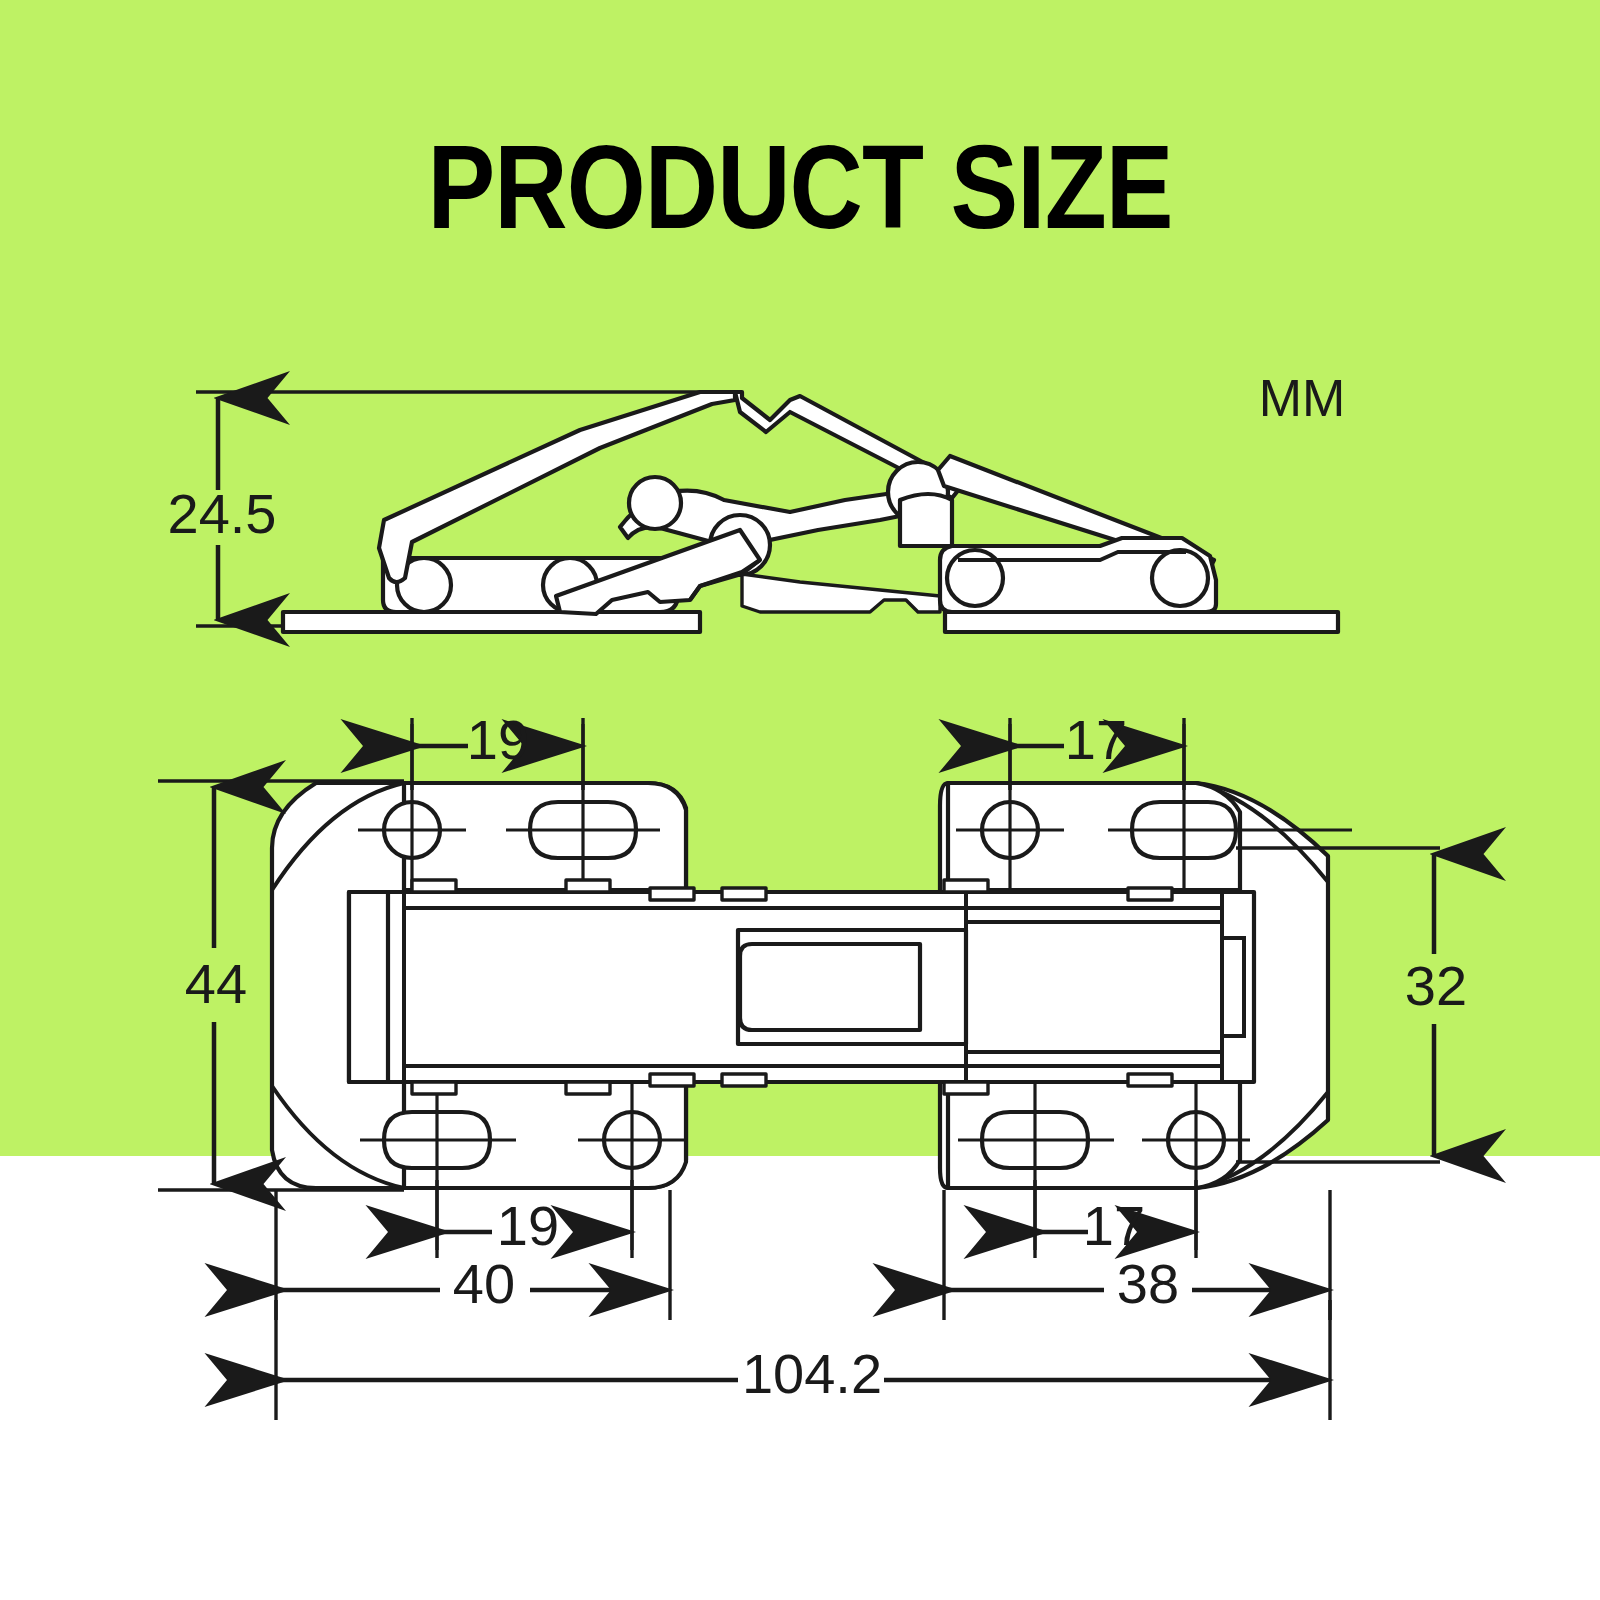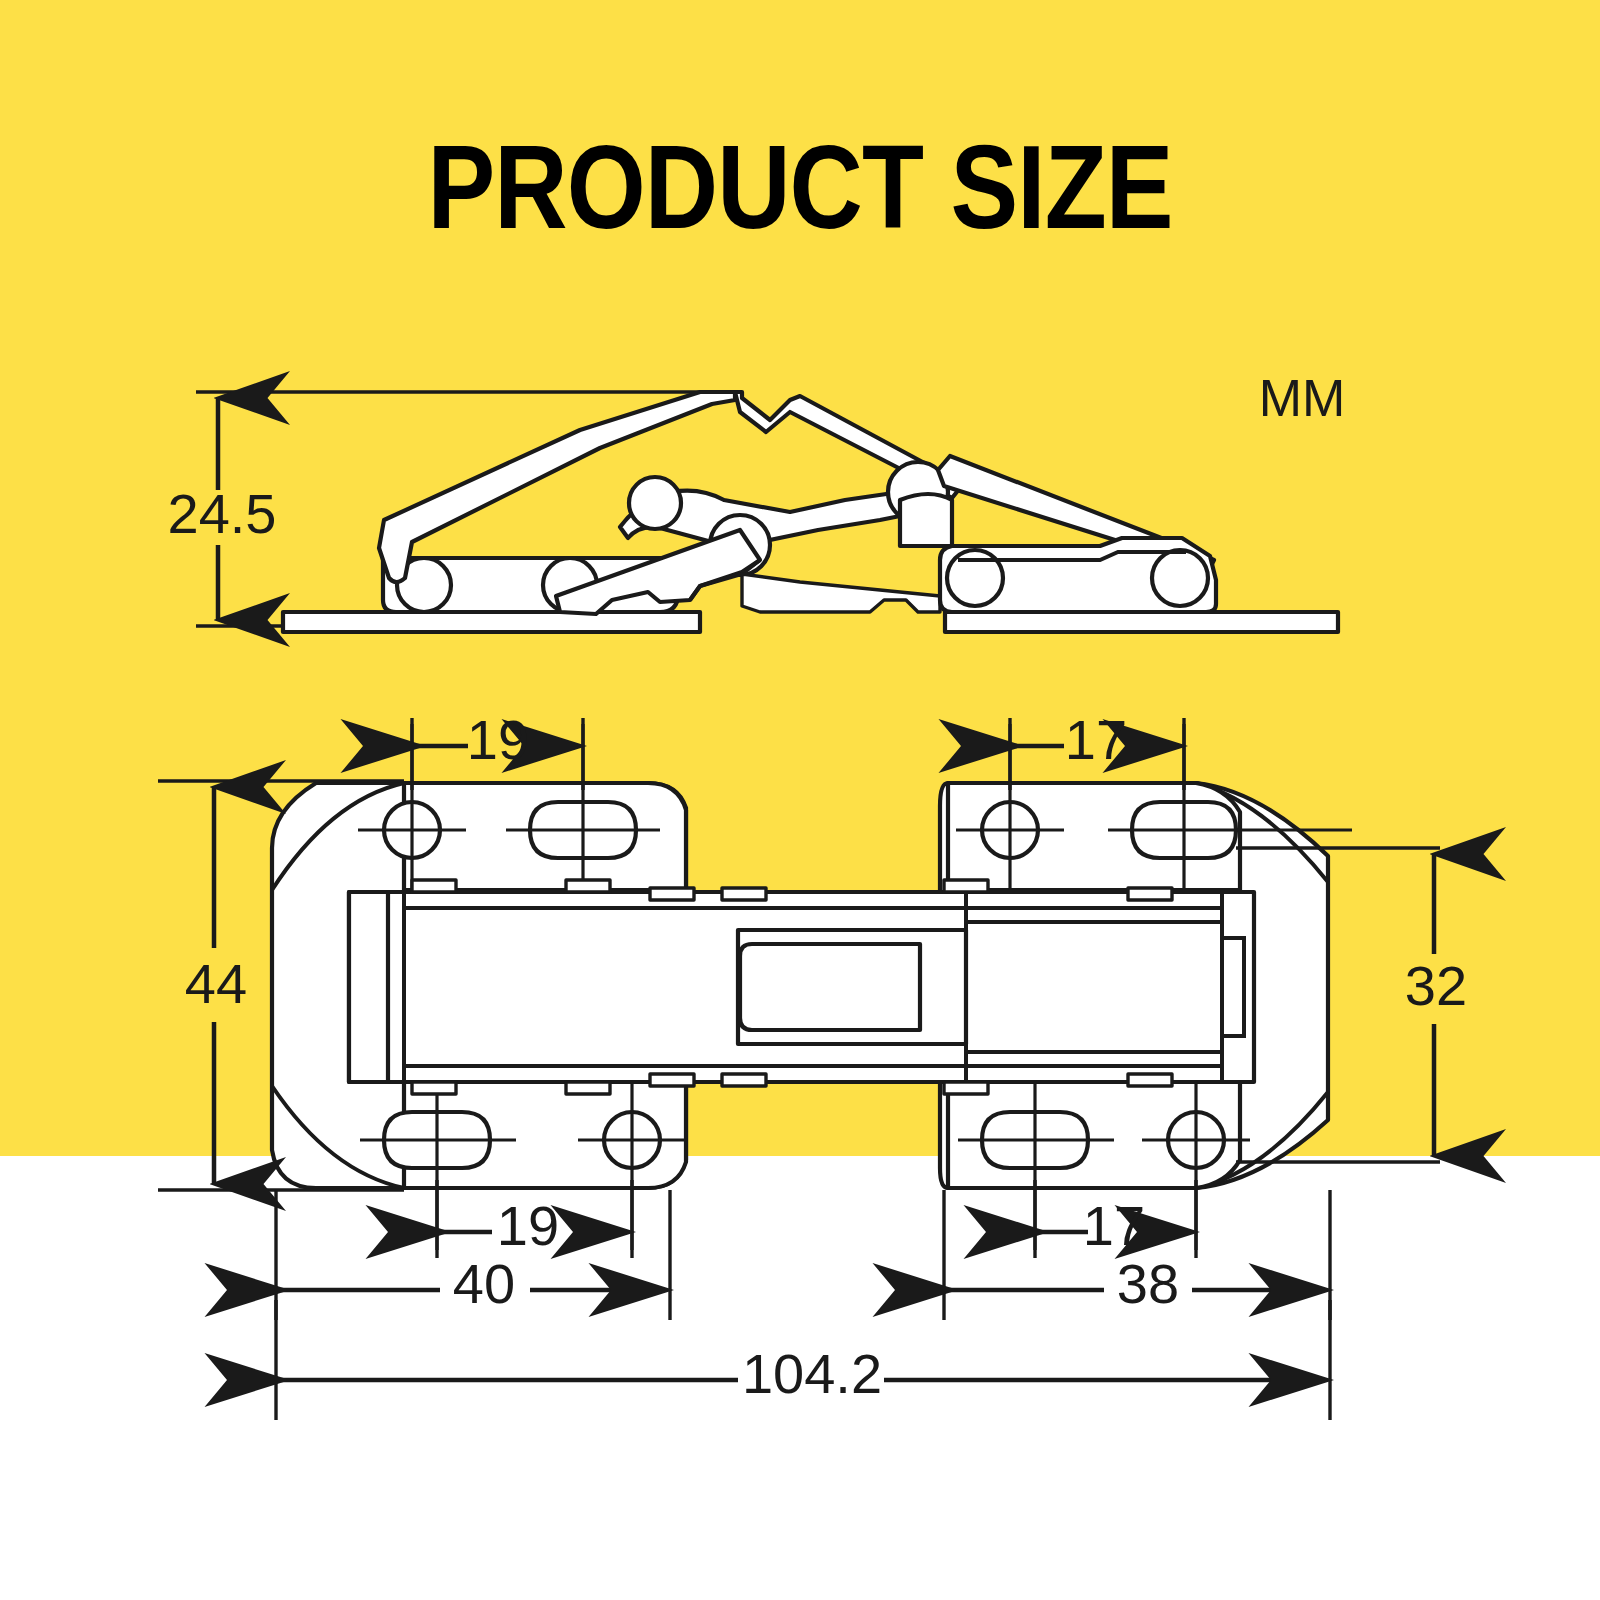--- a/index.html
+++ b/index.html
@@ -11,21 +11,21 @@
     width: 1600px;
     height: 1600px;
     font-family: "Liberation Sans", sans-serif;
     position: relative;
     overflow: hidden;
   }
   #stage {
     position: relative;
     width: 1600px;
     height: 1156px;
-    background: #fde047;
+    background: #bef264;
   }
   .title {
     position: absolute;
     top: 128px;
     left: 0;
     width: 1600px;
     text-align: center;
     font-family: "Liberation Sans", sans-serif;
     font-weight: bold;
     font-size: 118px;

